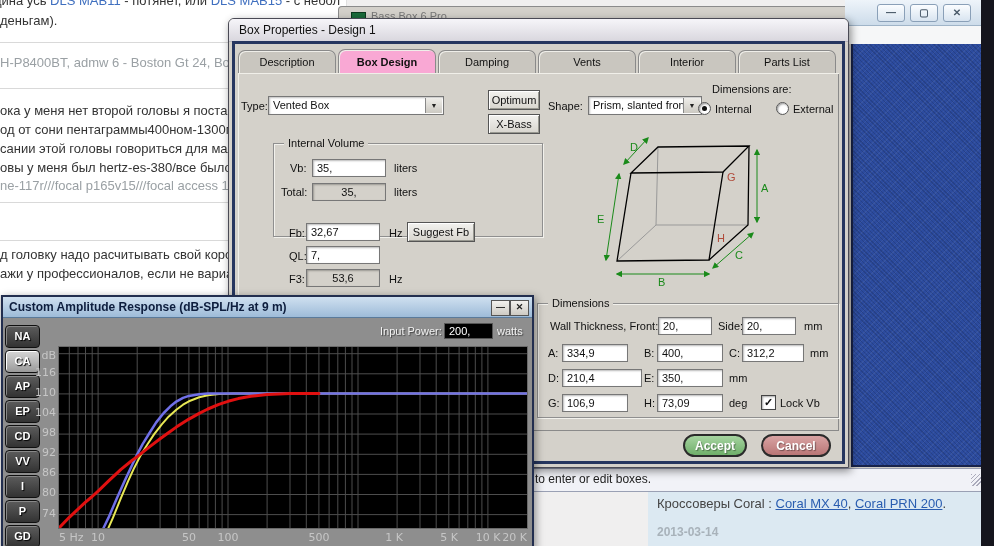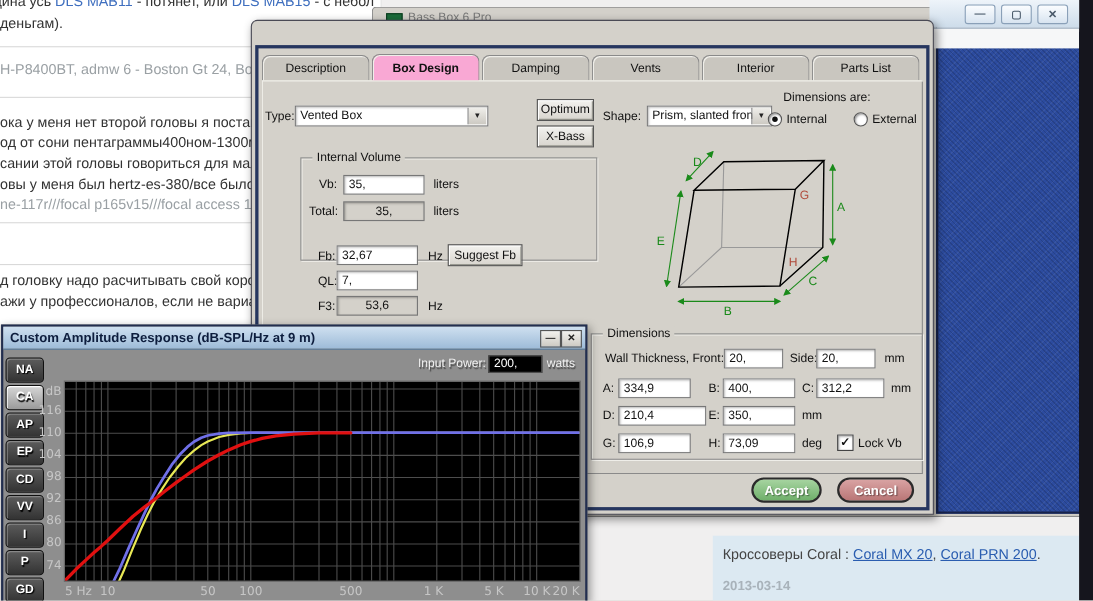--- a/index.html
+++ b/index.html
@@ -113,44 +113,51 @@
   <div class="wp-txt" style="left:0;top:103px">ока у меня нет второй головы я постав</div>
   <div class="wp-txt" style="left:0;top:122px">од от сони пентаграммы400ном-1300м</div>
   <div class="wp-txt" style="left:0;top:141px">сании этой головы говориться для мал</div>
   <div class="wp-txt" style="left:0;top:160px">овы у меня был hertz-es-380/все было п</div>
   <div class="wp-txt wp-gray" style="left:0;top:178px">ne-117r///focal p165v15///focal access 16</div>
   <div class="wp-div" style="top:202px"></div>
   <div class="wp-div" style="top:240px"></div>
   <div class="wp-txt" style="left:0;top:247px">д головку надо расчитывать свой короб</div>
   <div class="wp-txt" style="left:0;top:266px">ажи у профессионалов, если не вариан</div>
   <div class="coral-panel">
-    <div class="coral-line"><span>Кроссоверы Coral : </span><span class="coral-link">Coral MX 20</span><span>, </span><span class="coral-link">Coral PRN 200</span><span>.</span></div>
+    <div class="coral-line"><span>Кроссоверы Coral : </span><span class="coral-link">Coral MX 40</span><span>, </span><span class="coral-link">Coral PRN 200</span><span>.</span></div>
     <div class="coral-date">2013-03-14</div>
   </div>
 </div>
 
 <div class="main-window">
   <div class="mw-title">
     <span class="mw-icon"></span>
     <span class="mw-title-text">Bass Box 6 Pro</span>
   </div>
   <div class="mw-body">
     <div class="mw-blue"></div>
+  </div>
+  <div class="mw-status">
+    <span class="mw-status-text">to enter or edit boxes.</span>
+    <span class="grip"></span>
   </div>
 </div>
 <div class="white-band"></div>
 
 <div class="dark-edge"></div>
 <div class="browser-bar">
   <span class="win-btn">—</span>
   <span class="win-btn">▢</span>
   <span class="win-btn">✕</span>
 </div>
 
 <div class="dialog">
+  <div class="dlg-title">
+    <span class="dlg-title-text">Box Properties - Design 1</span>
+  </div>
   <div class="dlg-frame"></div>
 
   <div class="tabs">
     <div class="tab">Description</div>
     <div class="tab active">Box Design</div>
     <div class="tab">Damping</div>
     <div class="tab">Vents</div>
     <div class="tab">Interior</div>
     <div class="tab">Parts List</div>
   </div>

